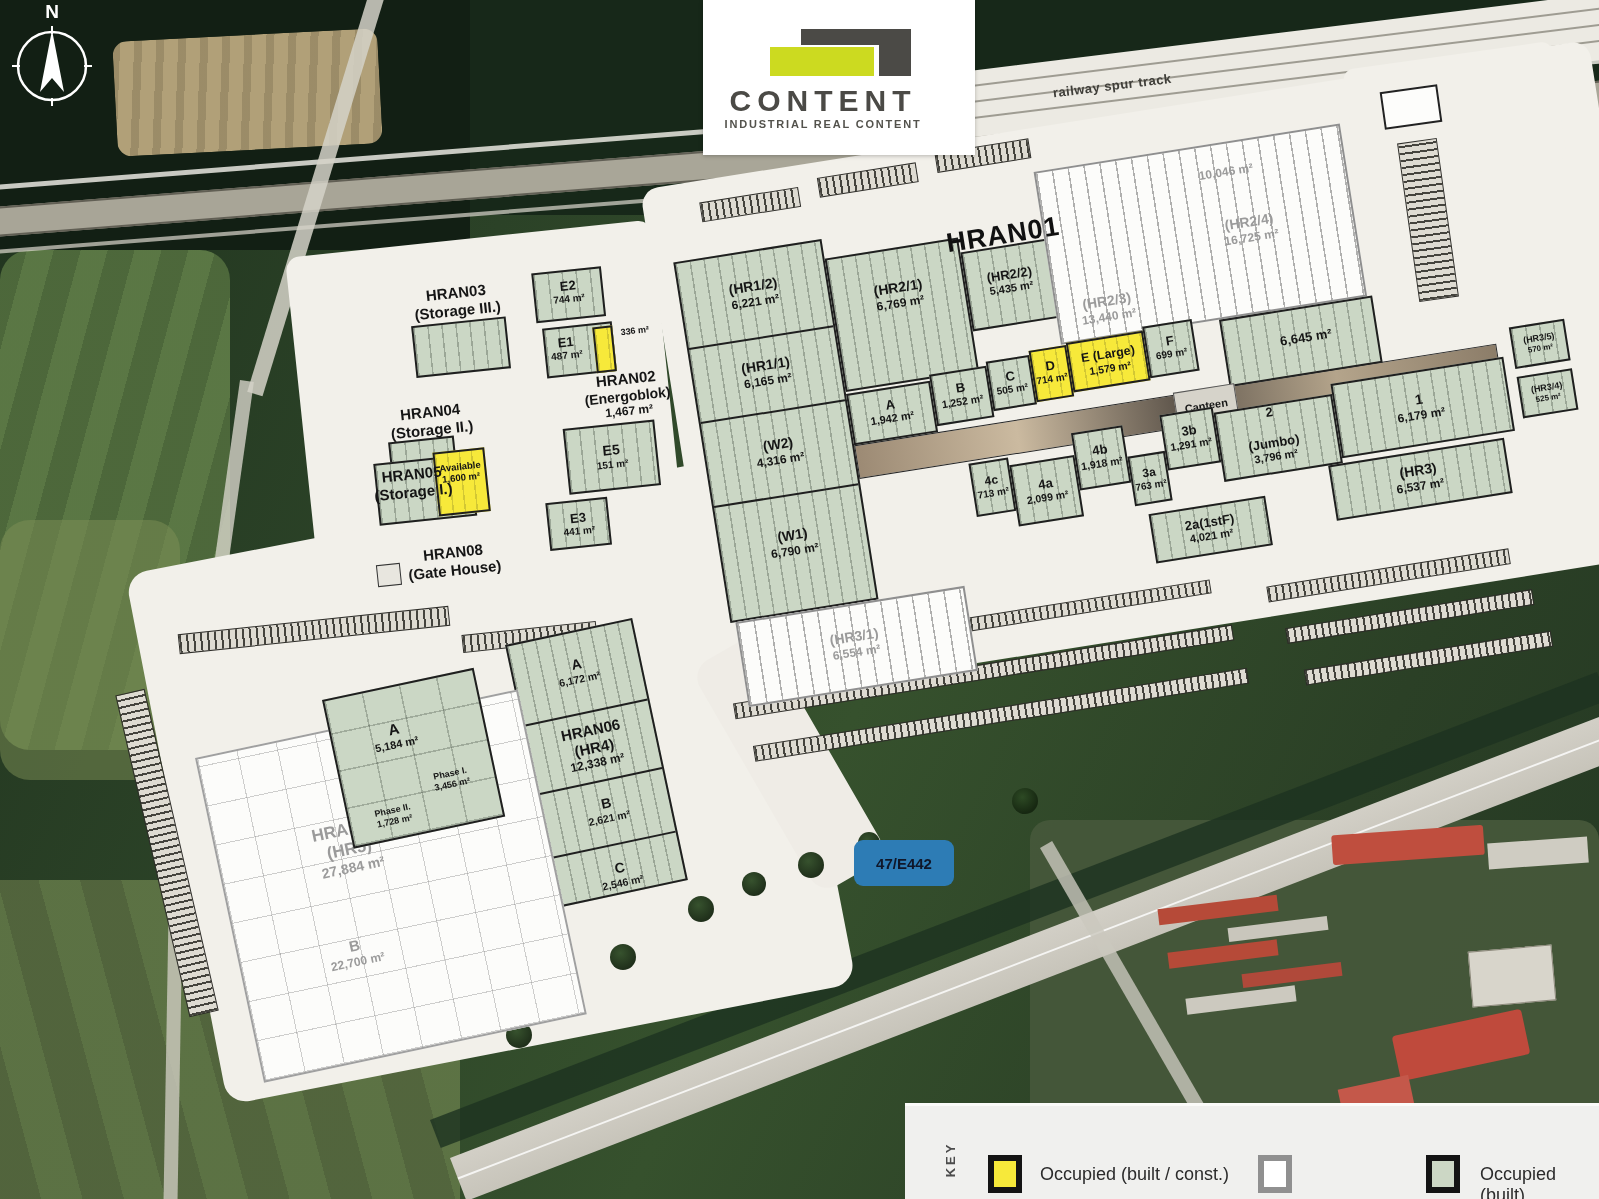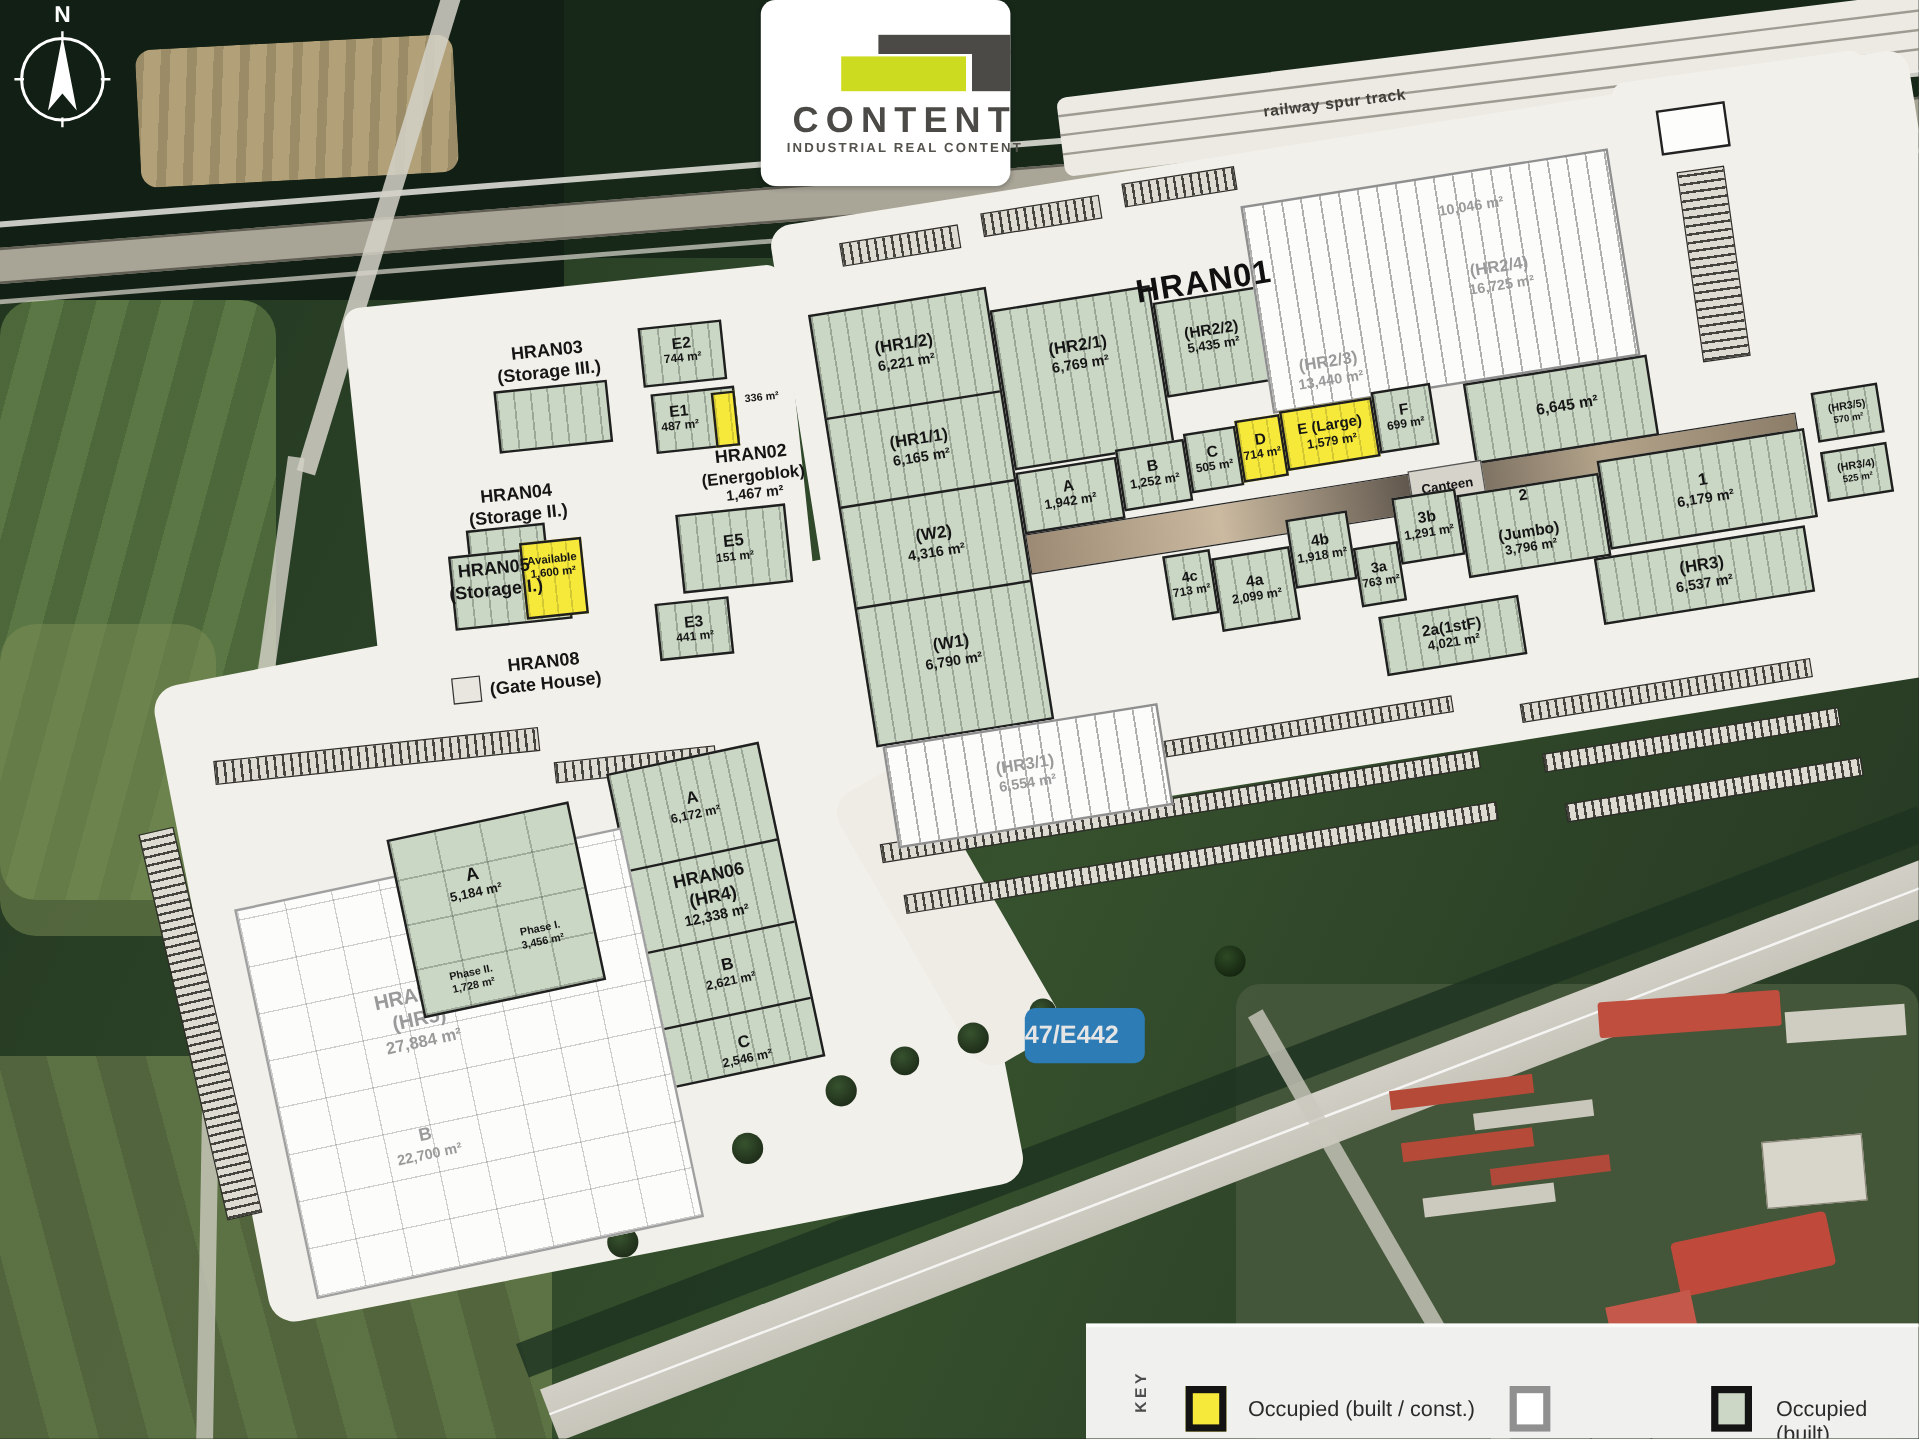--- a/index.html
+++ b/index.html
@@ -24,24 +24,24 @@
   .lbl span{display:block;}
   .gray{color:#9a9a9a;}
   .pk{position:absolute;border:1px solid #2e2d29;background:repeating-linear-gradient(90deg,#44433d 0 2px,#dedbd2 2px 7px);}
   .pkv{background:repeating-linear-gradient(0deg,#44433d 0 2px,#dedbd2 2px 7px);}
   .tree{position:absolute;border-radius:50%;background:radial-gradient(circle at 40% 35%,#2d4a24,#152610 70%);opacity:.95;}
   
   #legend{left:905px;top:1103px;width:694px;height:96px;background:#f0f0ee;border-top:3px solid #fbfbf9;z-index:30;}
   .sw{position:absolute;width:34px;height:38px;border:6px solid #141414;}
   .leg-lbl{position:absolute;font-size:18px;color:#2b2b2b;font-weight:500;}
   
-  #logo{left:634px;top:0;width:208px;height:155px;background:#ffffff;z-index:25;box-shadow:0 1px 4px rgba(0,0,0,.25);border-radius:12px;}
+  #logo{left:703px;top:0;width:272px;height:155px;background:#ffffff;z-index:25;box-shadow:0 1px 4px rgba(0,0,0,.25);}
   
   #roadsign{left:854px;top:840px;width:100px;height:46px;border-radius:9px;z-index:12;
-            display:flex;align-items:center;color:#e5e5e5;font-weight:700;font-size:21px;}
+            display:flex;align-items:center;justify-content:center;color:#0f172a;font-weight:700;font-size:15px;}
 </style>
 </head>
 <body>
 
 <div id="stage">
 
   <div class="abs sat-base"></div>
   <div class="abs" style="left:0;top:0;width:1599px;height:215px;background:#172819;"></div>
   <div class="abs" style="left:0;top:0;width:470px;height:250px;background:#121f14;"></div>
   <div class="abs" style="left:115px;top:35px;width:265px;height:115px;background:#b1a078;border-radius:14px;transform:rotate(-3deg);background-image:repeating-linear-gradient(95deg,rgba(90,80,55,.25) 0 8px,transparent 8px 22px);"></div>

